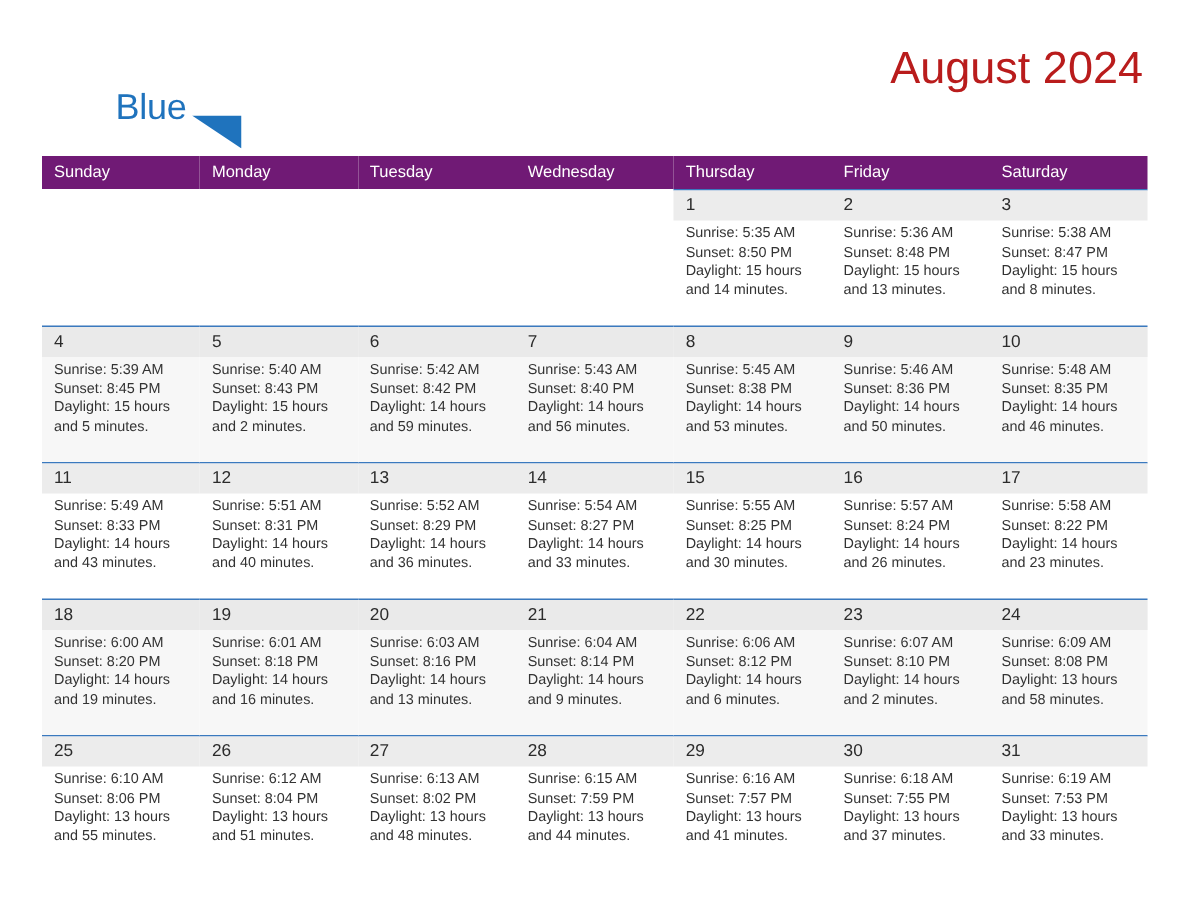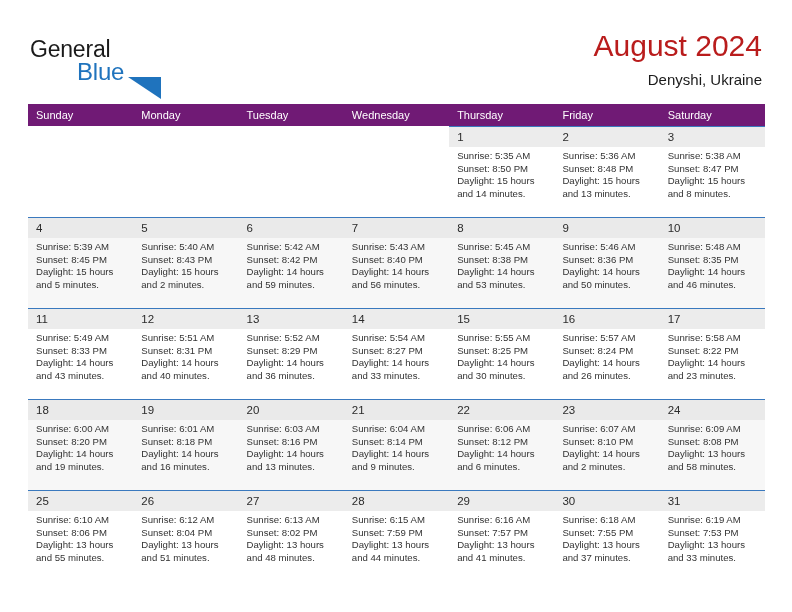--- a/index.html
+++ b/index.html
@@ -149,32 +149,30 @@
   }
 </style>
 </head>
 <body>
 
 <div class="page">
 
   <div class="header">
 
     <div class="brand">
-      <span class="brand-general">General</span>
       <span class="brand-blue">Blue</span>
       <span class="brand-triangle">
         <svg width="33" height="22" viewBox="0 0 33 22" xmlns="http://www.w3.org/2000/svg">
           <polygon points="0,0 33,0 0,22" fill="#1f73bd" transform="scale(-1,1) translate(-33,0)"></polygon>
         </svg>
       </span>
     </div>
 
     <div class="title-block">
       <h1 class="title">August 2024</h1>
-      <p class="subtitle">Denyshi, Ukraine</p>
     </div>
 
   </div>
 
   <table class="calendar">
     <thead>
       <tr>
         <th>Sunday</th>
         <th>Monday</th>
         <th>Tuesday</th>

